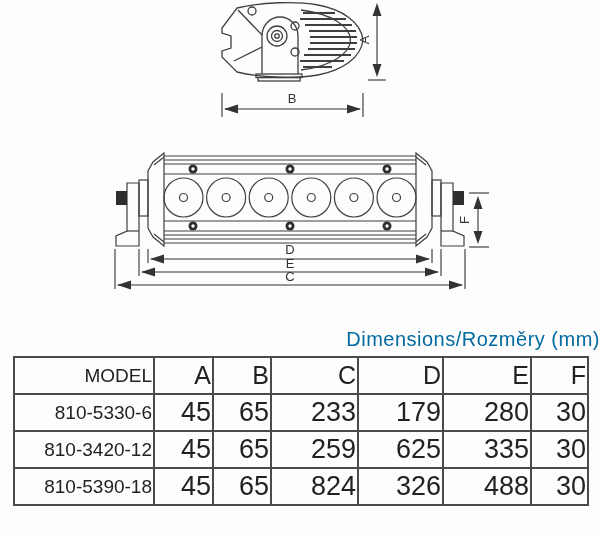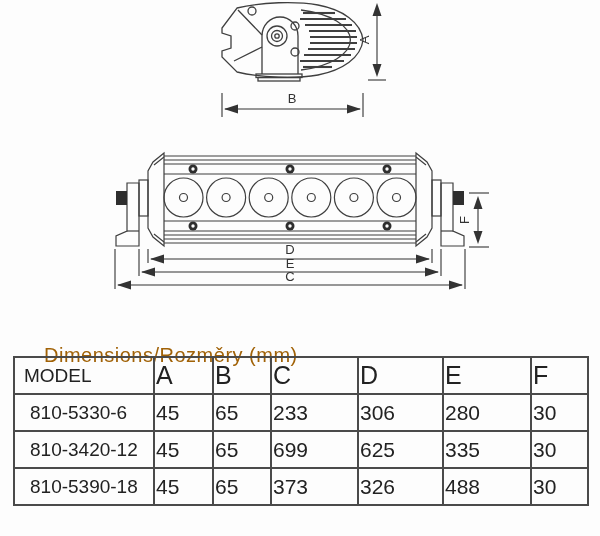--- a/index.html
+++ b/index.html
@@ -9,41 +9,41 @@
     font-family:"Liberation Sans", sans-serif;
     color:#2b2b2b;
   }
   #drawing-area{position:absolute;top:0;left:0;}
   .dim-label{
     font-family:"Liberation Sans", sans-serif;
     font-size:13px;fill:#333;
   }
   #diagram-title{
     position:absolute;top:328px;left:44px;width:556px;
-    text-align:left;
-    font-size:20px;color:#a16207;letter-spacing:0.5px;margin-top:16px;
+    text-align:right;
+    font-size:20px;color:#0369a1;letter-spacing:0.5px;
   }
   #spec-table{
     position:absolute;top:356px;left:13px;
     border-collapse:collapse;table-layout:fixed;
     width:574px;
   }
   #spec-table td{
     border:2px solid #4a4a4a;
     vertical-align:middle;
-    text-align:left;
+    text-align:right;
     color:#222;
     overflow:hidden;white-space:nowrap;
   }
   #spec-table tr{height:37px;}
   #spec-table tr.header-row{height:37px;}
   td.model-col{text-align:left;padding-left:9px;font-size:19px;}
   td.model-name{text-align:left;padding-left:15px;font-size:19px;}
   td.letter-head{font-size:25px;}
-  td.num-cell{font-size:21px;}
+  td.num-cell{font-size:27px;}
 </style>
 </head>
 <body>
 
 <svg id="drawing-area" width="600" height="322" viewBox="0 0 600 322">
 
   <g stroke="#3f3f3f" stroke-width="1.3" fill="none">
 
     <path d="M237,8 C262,2 296,1 318,5 C342,9.5 361,22 363,40 C361,58 342,70.5 318,75
          C296,79 262,78 237,72 L222,57 L222,51 L231,48 L231,36 L222,33 L222,28 Z"></path>
@@ -228,36 +228,36 @@
       <td class="letter-head">C</td>
       <td class="letter-head">D</td>
       <td class="letter-head">E</td>
       <td class="letter-head">F</td>
     </tr>
     <tr>
       <td class="model-name">810-5330-6</td>
       <td class="num-cell">45</td>
       <td class="num-cell">65</td>
       <td class="num-cell">233</td>
-      <td class="num-cell">306</td>
+      <td class="num-cell">179</td>
       <td class="num-cell">280</td>
       <td class="num-cell">30</td>
     </tr>
     <tr>
       <td class="model-name">810-3420-12</td>
       <td class="num-cell">45</td>
       <td class="num-cell">65</td>
-      <td class="num-cell">699</td>
+      <td class="num-cell">259</td>
       <td class="num-cell">625</td>
       <td class="num-cell">335</td>
       <td class="num-cell">30</td>
     </tr>
     <tr>
       <td class="model-name">810-5390-18</td>
       <td class="num-cell">45</td>
       <td class="num-cell">65</td>
-      <td class="num-cell">373</td>
+      <td class="num-cell">824</td>
       <td class="num-cell">326</td>
       <td class="num-cell">488</td>
       <td class="num-cell">30</td>
     </tr>
   </tbody>
 </table>
 
 </body></html>

